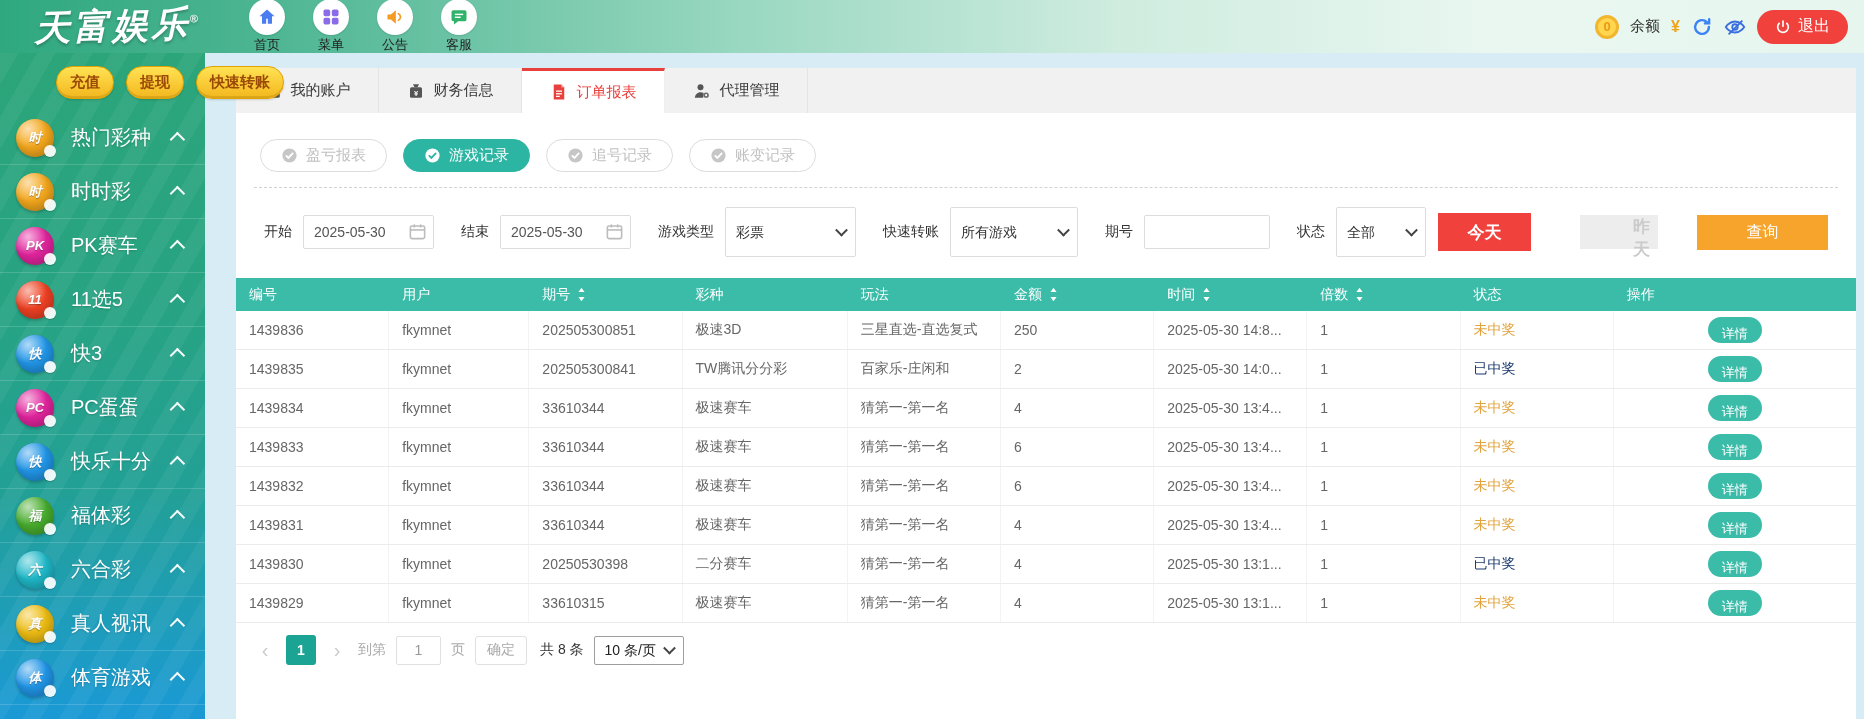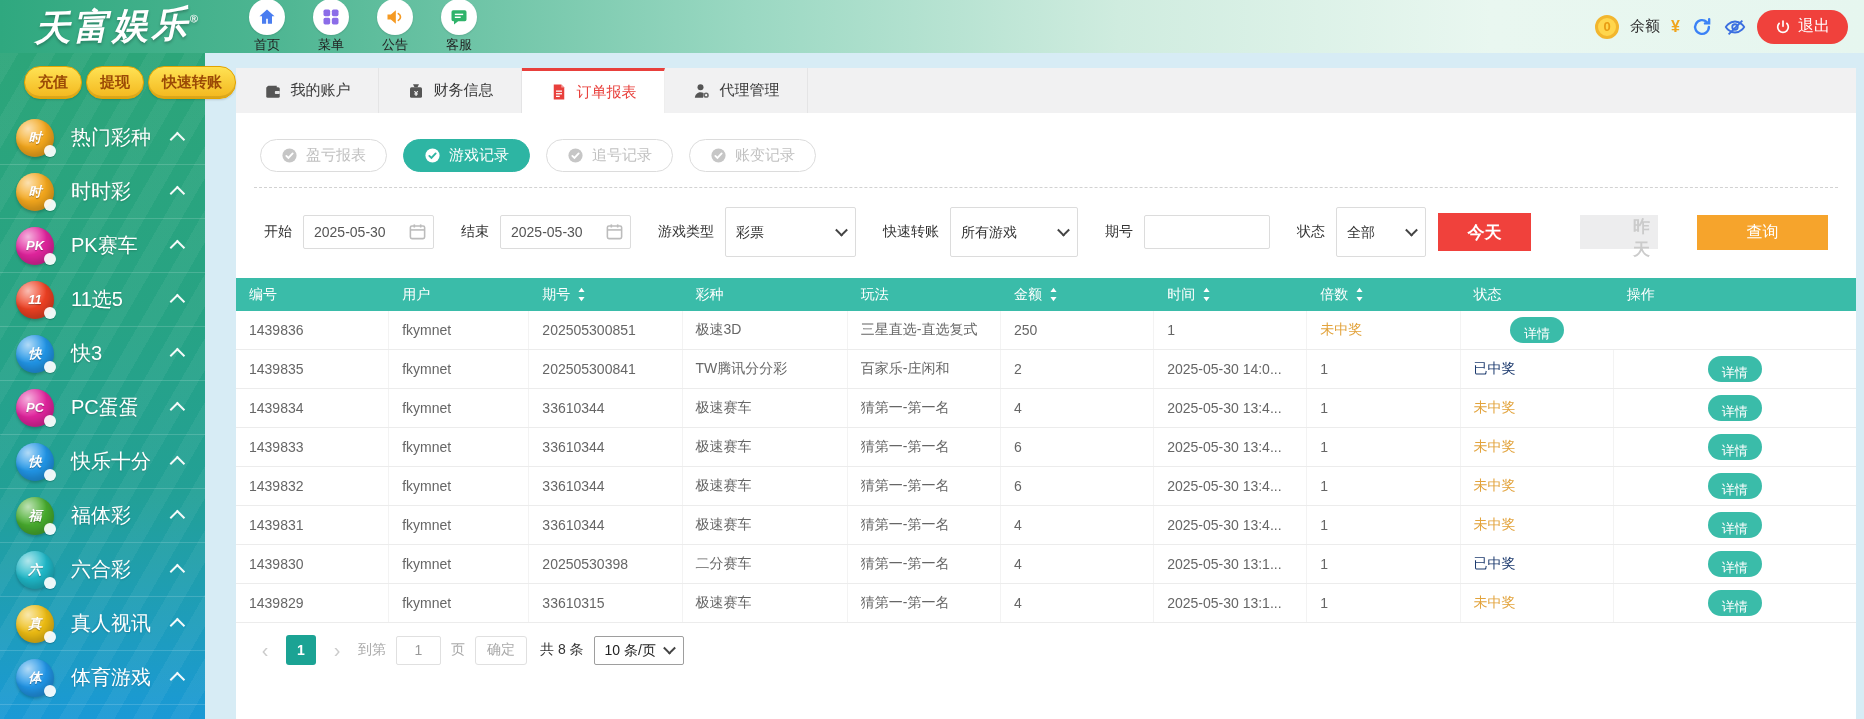--- a/index.html
+++ b/index.html
@@ -28,21 +28,21 @@
   .logout-btn { display:flex; align-items:center; gap:7px; background:#f0413c; color:#fff;
     border:none; border-radius:17px; height:34px; padding:0 18px; font-size:16px; cursor:pointer; }
   .logout-btn svg { width:16px; height:16px; }
 
   
   .sidebar { position:absolute; left:0; top:53px; width:205px; height:666px;
     background-image:
       repeating-linear-gradient(120deg, rgba(255,255,255,.05) 0 16px, rgba(255,255,255,0) 16px 32px),
       linear-gradient(180deg,#2ca579 0%,#27a384 40%,#22a096 66%,#1e9dba 85%,#1a99d6 100%);
     z-index:4; }
-  .quick-row { display:flex; gap:4px; padding:13px 8px 12px 24px; }
+  .quick-row { display:flex; gap:12px; padding:13px 8px 12px 12px;margin-left:44px; }
   .quick-btn { background:linear-gradient(180deg,#ffe254,#f3b71d); border:1px solid #e3a300;
     color:#9b4a06; font-weight:bold; font-size:15px; padding:6px 13px; border-radius:16px;
     cursor:pointer; box-shadow:inset 0 -2px 0 rgba(0,0,0,.10), 0 1px 2px rgba(0,0,0,.15); white-space:nowrap; }
   .side-menu { }
   .side-item { height:54px; display:flex; align-items:center; padding:0 20px 0 16px;
     border-bottom:1px solid rgba(255,255,255,.16); cursor:pointer; }
   .ball { position:relative; width:38px; height:38px; border-radius:50%; flex:0 0 38px;
     display:flex; align-items:center; justify-content:center;
     box-shadow:inset -3px -5px 8px rgba(0,0,0,.22), 0 2px 3px rgba(0,0,0,.2); }
   .ball::before { content:""; position:absolute; inset:0; border-radius:50%;
@@ -478,20 +478,21 @@
 
       </div>
 
         <div class="cols tr">
           <div class="td">1439836</div>
           <div class="td">fkymnet</div>
           <div class="td">202505300851</div>
           <div class="td">极速3D</div>
           <div class="td">三星直选-直选复式</div>
           <div class="td">250</div>
+          <div class="td">2025-05-30 14:8...</div>
           <div class="td">1</div>
           <div class="td">
             <span class="st-pending">未中奖</span>
           </div>
           <div class="td">
             <button class="detail-btn">详情</button>
           </div>
         </div>
 
         <div class="cols tr">

